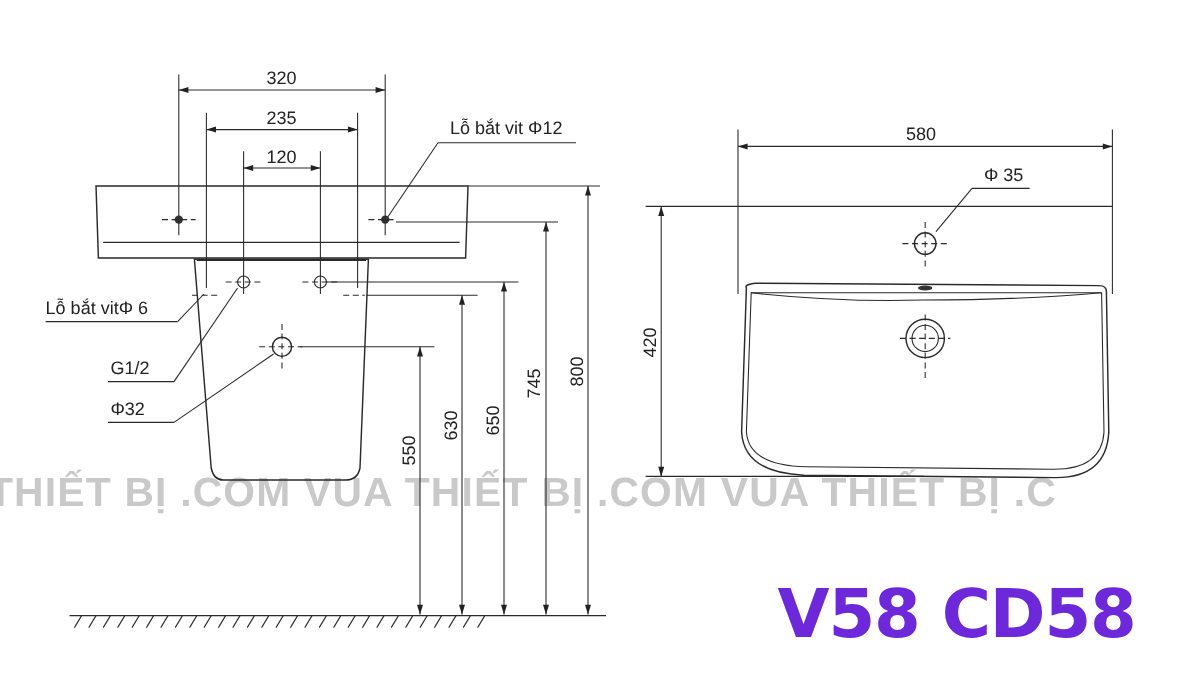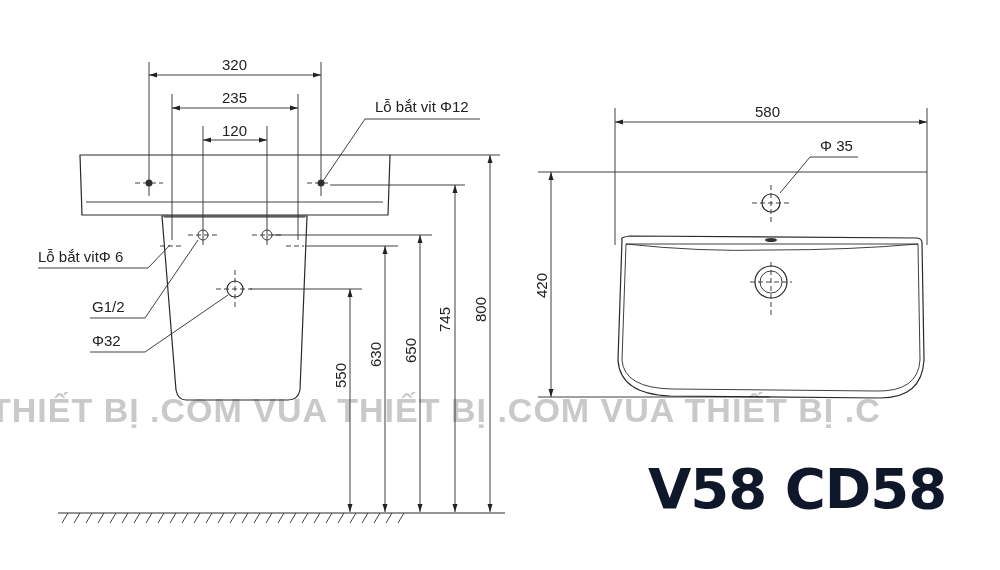--- a/index.html
+++ b/index.html
@@ -3,21 +3,21 @@
 <meta charset="utf-8">
 <style>
   html, body { margin:0; padding:0; background:#ffffff; }
   body { width:1000px; height:570px; position:relative; overflow:hidden; font-family:"Liberation Sans", sans-serif; }
   svg { position:absolute; left:0; top:0; }
   .ln { stroke:#2a2a2a; stroke-width:1.2; fill:none; }
   .thin { stroke:#2a2a2a; stroke-width:0.9; fill:none; }
   .dash { stroke:#2a2a2a; stroke-width:0.9; stroke-dasharray:5 3; fill:none; }
   .txt { font-family:"Liberation Sans", sans-serif; font-size:15px; fill:#222; }
   .wm { font-family:"Liberation Sans", sans-serif; font-size:34px; font-weight:bold; fill:#c9c9c9; letter-spacing:1px; }
-  .model { position:absolute; left:648px; top:456px; font-family:"DejaVu Sans", sans-serif; font-weight:bold; font-size:56px; color:#0f172a; letter-spacing:-1px; }
+  .model { position:absolute; left:648px; top:480px; font-family:"DejaVu Sans", sans-serif; font-weight:bold; font-size:56px; color:#6d28d9; letter-spacing:-1px; }
 </style>
 </head>
 <body>
 
 <svg width="1000" height="570" viewBox="0 0 1000 570">
 
   <text class="wm" x="-10" y="422">THIẾT BỊ .COM  VUA THIẾT BỊ .COM  VUA THIẾT BỊ .C</text>
 
   <g>
 

